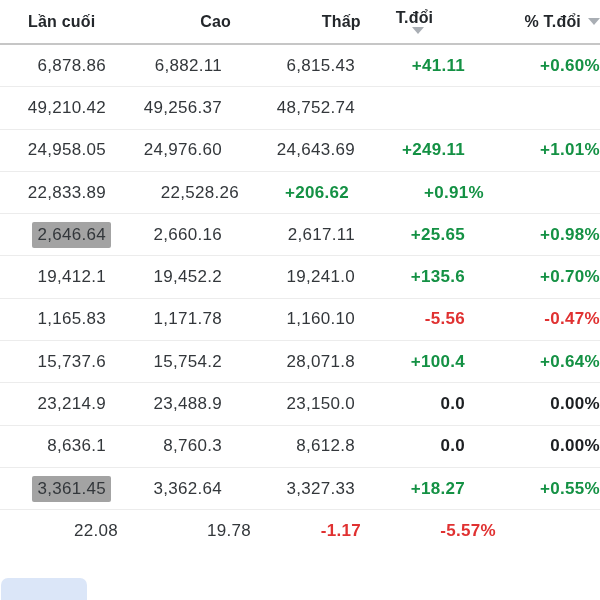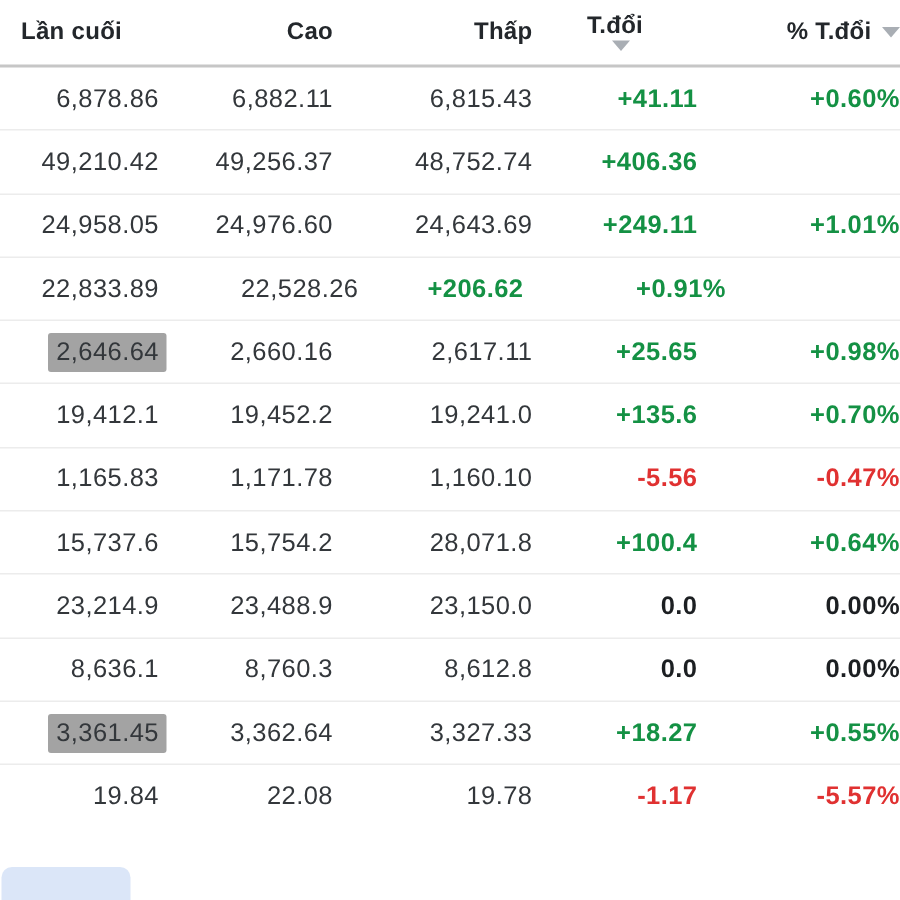--- a/index.html
+++ b/index.html
@@ -19,21 +19,21 @@
   .quotes-table {
     position: absolute;
     top: 0;
     left: 0;
     width: 600px;
   }
   .thead {
     display: flex;
     align-items: center;
     height: 45px;
-    padding-left: 2px;
+    padding-left: 16px;
     box-sizing: border-box;
     border-bottom: 2px solid #c6c6c6;
   }
   .hcell {
     box-sizing: border-box;
     display: flex;
     align-items: center;
     justify-content: flex-end;
     font-size: 16px;
     font-weight: 700;
@@ -128,21 +128,20 @@
     <div class="cell c-high"><span class="val">6,882.11</span></div>
     <div class="cell c-low"><span class="val">6,815.43</span></div>
     <div class="cell c-change"><span class="val chg up">+41.11</span></div>
     <div class="cell c-pct"><span class="val chg up">+0.60%</span></div>
   </div>
 
   <div class="row">
     <div class="cell c-last"><span class="val">49,210.42</span></div>
     <div class="cell c-high"><span class="val">49,256.37</span></div>
     <div class="cell c-low"><span class="val">48,752.74</span></div>
-    <div class="cell c-change"><span class="val chg up">+406.36</span></div>
   </div>
 
   <div class="row">
     <div class="cell c-last"><span class="val">24,958.05</span></div>
     <div class="cell c-high"><span class="val">24,976.60</span></div>
     <div class="cell c-low"><span class="val">24,643.69</span></div>
     <div class="cell c-change"><span class="val chg up">+249.11</span></div>
     <div class="cell c-pct"><span class="val chg up">+1.01%</span></div>
   </div>
 
@@ -203,21 +202,20 @@
 
   <div class="row">
     <div class="cell c-last"><span class="val highlight">3,361.45</span></div>
     <div class="cell c-high"><span class="val">3,362.64</span></div>
     <div class="cell c-low"><span class="val">3,327.33</span></div>
     <div class="cell c-change"><span class="val chg up">+18.27</span></div>
     <div class="cell c-pct"><span class="val chg up">+0.55%</span></div>
   </div>
 
   <div class="row">
-    <div class="cell c-last"><span class="val">19.84</span></div>
     <div class="cell c-high"><span class="val">22.08</span></div>
     <div class="cell c-low"><span class="val">19.78</span></div>
     <div class="cell c-change"><span class="val chg down">-1.17</span></div>
     <div class="cell c-pct"><span class="val chg down">-5.57%</span></div>
   </div>
 </div>
   </div>
 
   <div class="cutoff-pill"></div>
 </div>

